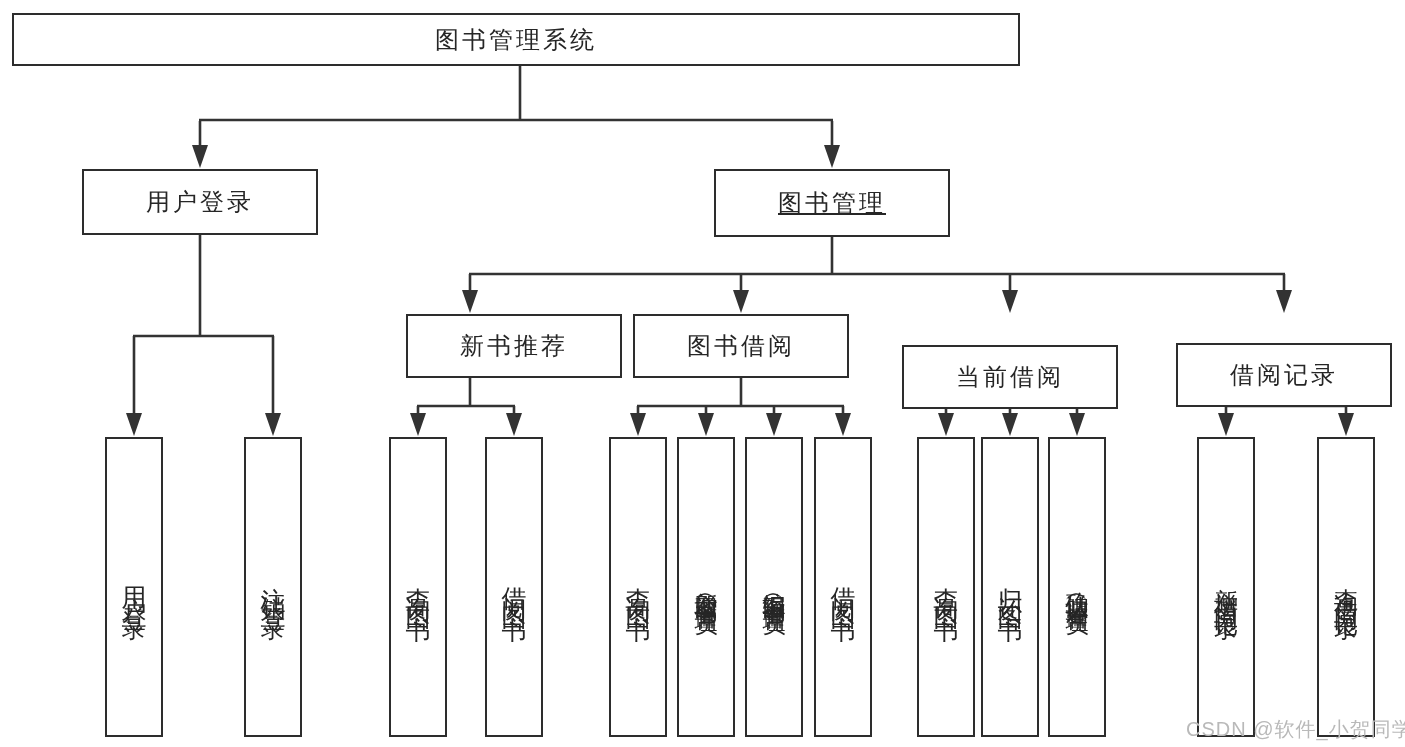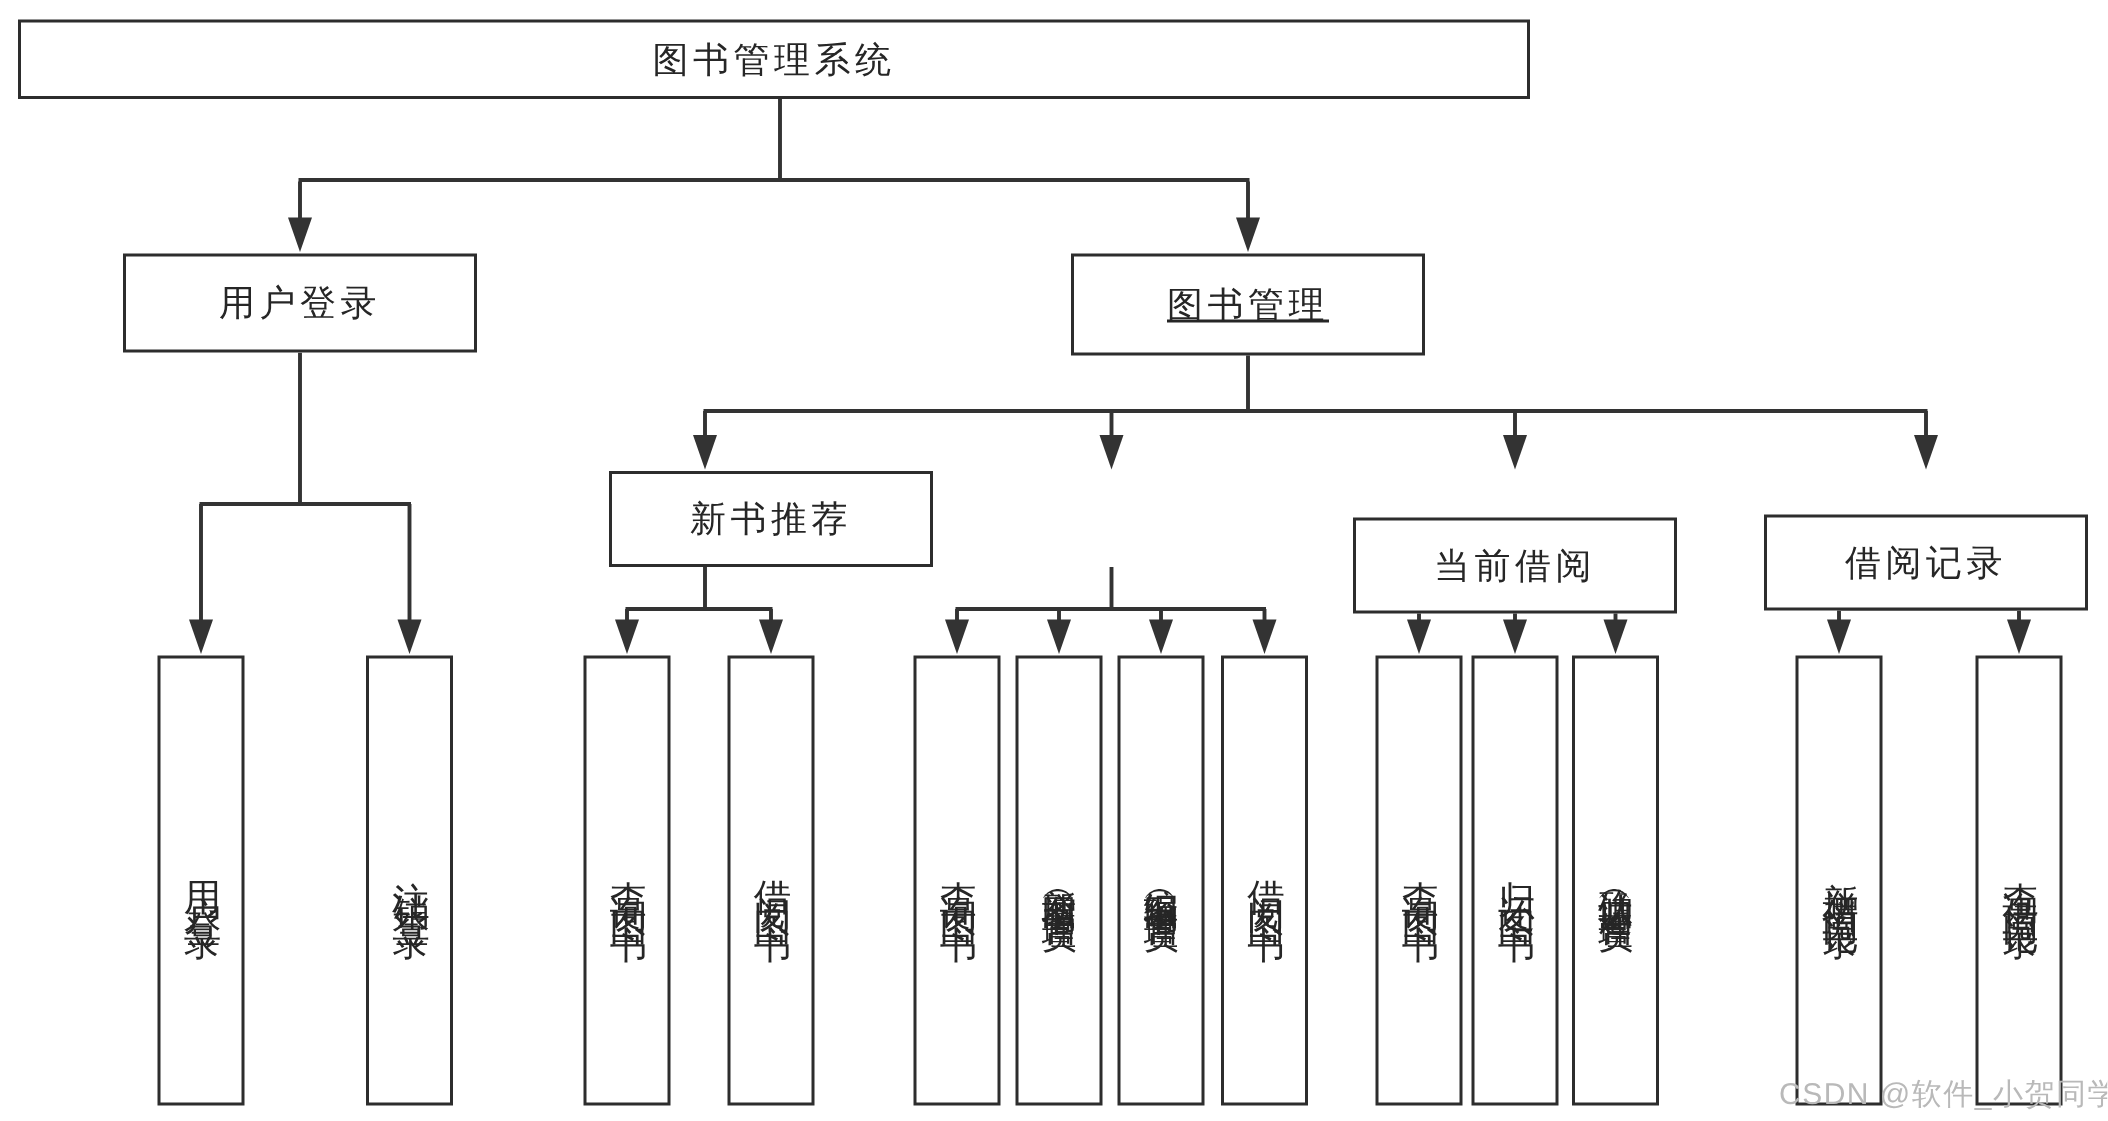--- a/index.html
+++ b/index.html
@@ -105,20 +105,23 @@
   <div class="node hnode" style="left:82px;top:169px;width:236px;height:66px;">
     <span>用户登录</span>
   </div>
   <div class="node hnode" style="left:714px;top:169px;width:236px;height:68px;text-decoration:underline;">
     <span>图书管理</span>
   </div>
 
   <div class="node hnode" style="left:362px;top:314px;width:216px;height:64px;margin-left:44px;">
     <span>新书推荐</span>
   </div>
+  <div class="node hnode" style="left:633px;top:314px;width:216px;height:64px;">
+    <span>图书借阅</span>
+  </div>
   <div class="node hnode" style="left:902px;top:314px;width:216px;height:64px;margin-top:31px;">
     <span>当前借阅</span>
   </div>
   <div class="node hnode" style="left:1176px;top:314px;width:216px;height:64px;margin-top:29px;">
     <span>借阅记录</span>
   </div>
 
   <div class="node leaf" style="left:105px;top:437px;">
     <span>用户登录</span>
   </div>

